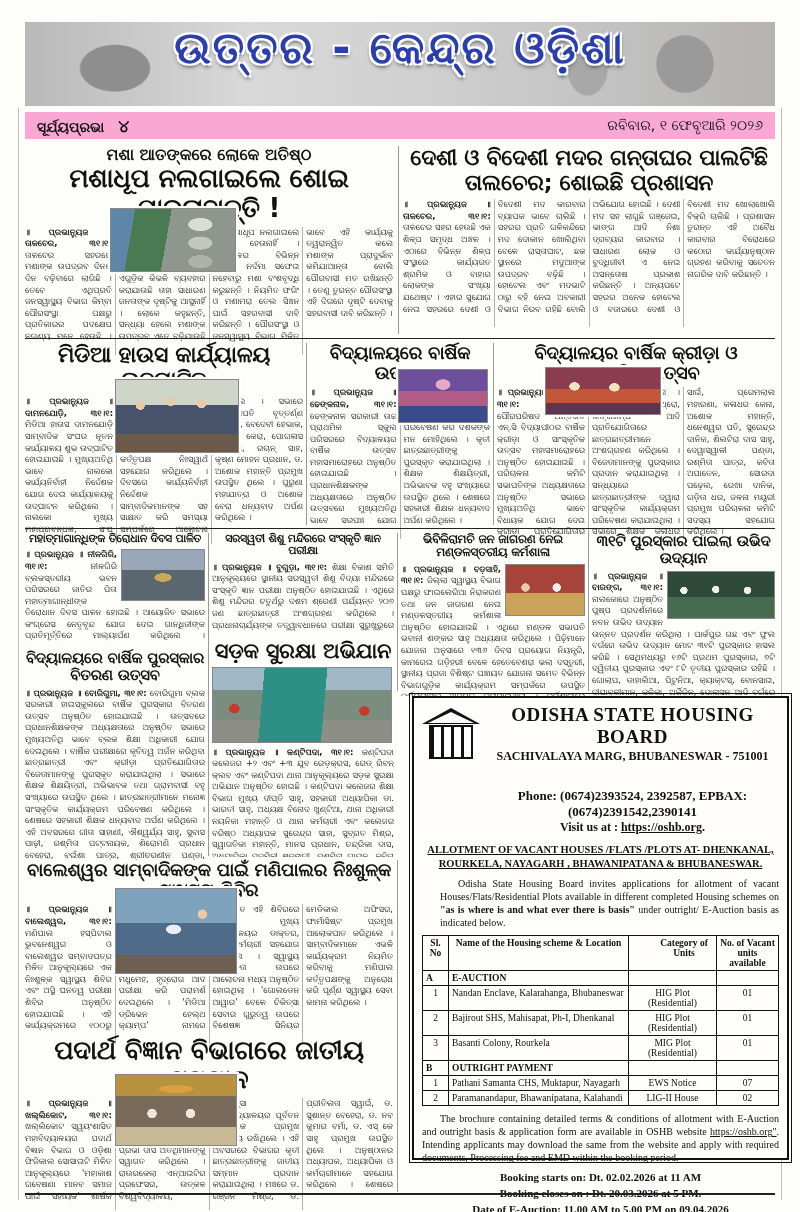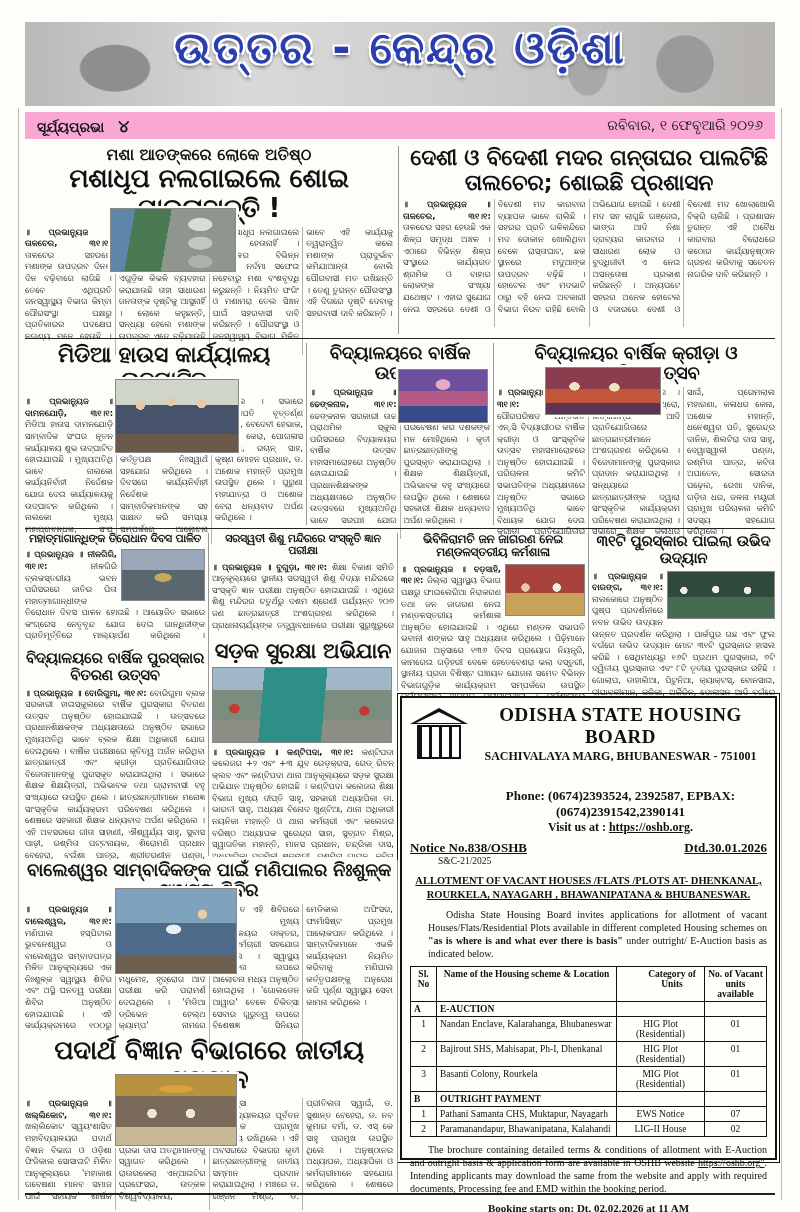--- a/index.html
+++ b/index.html
@@ -35,21 +35,21 @@
   .cols-3 { column-count:3; column-gap:7px; column-rule:1px solid #b6b0a8; }
   .cols-2 { column-count:2; column-gap:7px; column-rule:1px solid #b6b0a8; }
   .dl { font-weight:bold; }
   .photo { border:1px solid #888; box-shadow:0 0 0 2px #fff; }
   .photo-abs { position:absolute; }
   .photo-fr { float:right; margin:0 0 3px 4px; }
   .hrule { position:absolute; left:25px; width:750px; border-top:1.5px solid #222; }
   .vrule { position:absolute; border-left:1px solid #999; }
 
   
-  .ad { position:absolute; left:400px; top:696px; width:377px; height:464px; border:2px solid #111; outline:1px solid #111; outline-offset:2px; background:#fffefb; padding:6px 8px; font-family:"Liberation Serif", serif; }
+  .ad { position:absolute; left:412px; top:696px; width:377px; height:464px; border:2px solid #111; outline:1px solid #111; outline-offset:2px; background:#fffefb; padding:6px 8px; font-family:"Liberation Serif", serif; }
   .ad-head { display:flex; gap:6px; }
   .ad-logo { width:58px; height:56px; flex:0 0 58px; position:relative; margin-top:4px; }
   .ad-logo .roof { width:0; height:0; border-left:29px solid transparent; border-right:29px solid transparent; border-bottom:16px solid #111; position:relative; }
   .ad-logo .roof:after { content:""; position:absolute; left:-23px; top:4px; border-left:23px solid transparent; border-right:23px solid transparent; border-bottom:11px solid #fff; }
   .ad-logo .base { width:44px; height:34px; border:2.5px solid #111; margin:1px auto 0; background:repeating-linear-gradient(90deg,#111 0 3px,#fff 3px 10px); }
   .ad-org { flex:1; text-align:center; }
   .ad-org-name { font-size:19px; font-weight:bold; letter-spacing:.5px; }
   .ad-addr { font-size:12px; font-weight:bold; margin-top:1px; }
   .ad-phone { font-size:13px; font-weight:bold;margin-top:24px; }
   .ad-visit { font-size:12px; font-weight:bold; }
@@ -232,24 +232,20 @@
         <div class="roof"></div>
           <div class="base"></div>
       </div>
       <div class="ad-org">
         <div class="ad-org-name">ODISHA STATE HOUSING BOARD</div>
         <div class="ad-addr">SACHIVALAYA MARG, BHUBANESWAR - 751001</div>
         <div class="ad-phone">Phone: (0674)2393524, 2392587, EPBAX:(0674)2391542,2390141</div>
         <div class="ad-visit"><span>Visit us at : </span><u>https://oshb.org</u><span>.</span></div>
       </div>
     </div>
-    <div class="ad-notice-row">
-      <span class="ad-notice-no"><u>Notice No.838/OSHB</u><div class="ad-notice-sub">S&amp;C-21/2025</div></span>
-      <span class="ad-dtd"><u>Dtd.30.01.2026</u></span>
-    </div>
     <div class="ad-subject">ALLOTMENT OF VACANT HOUSES /FLATS /PLOTS AT- DHENKANAL, ROURKELA, NAYAGARH , BHAWANIPATANA  &amp; BHUBANESWAR.</div>
     <div class="ad-intro"><span>Odisha State Housing Board invites applications for allotment of vacant Houses/Flats/Residential Plots available in different completed Housing schemes on </span><b>"as is where is and what ever there is basis"</b><span> under outright/ E-Auction basis as indicated below.</span></div>
     <table class="ad-table">
       <tbody>
           <tr>
         <th style="width:26px;">Sl. No</th>
         <th>Name of the Housing scheme &amp; Location</th>
         <th style="width:88px;padding-left:26px;">Category of Units</th>
         <th style="width:62px;">No. of Vacant units available</th>
       </tr>

